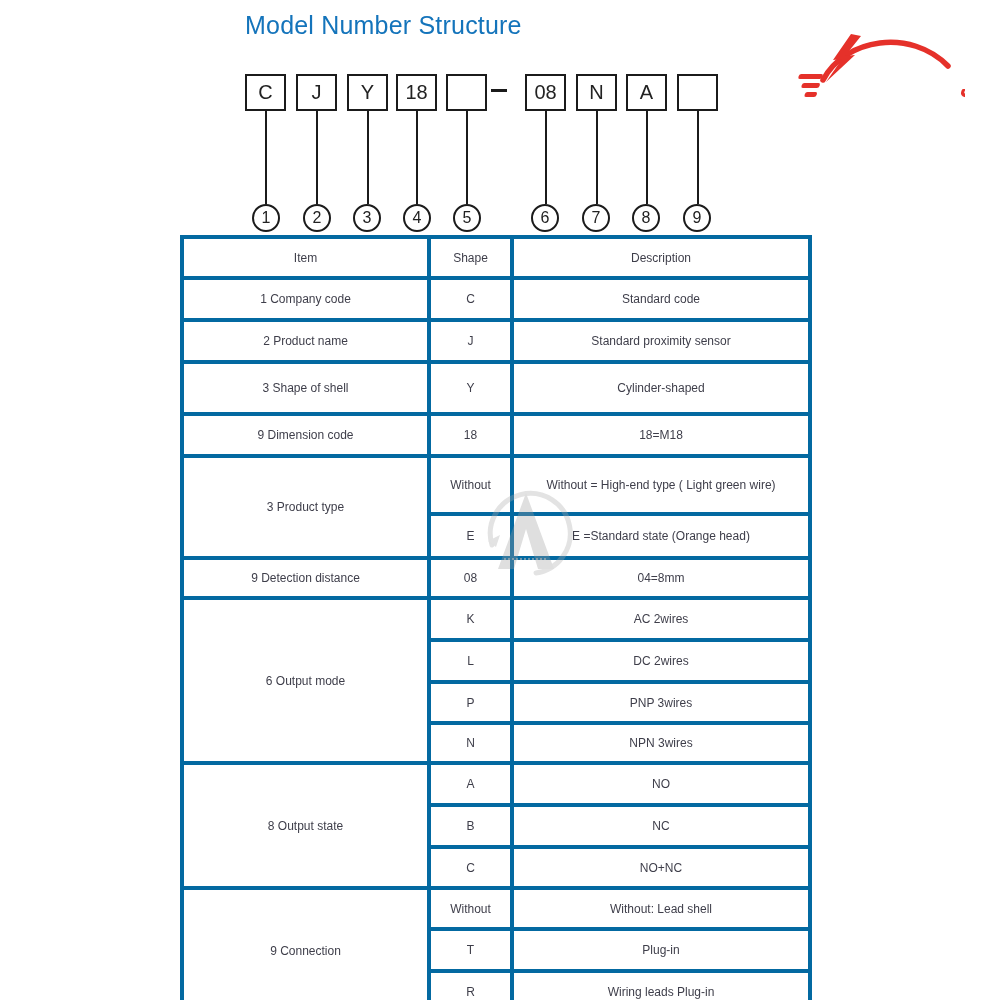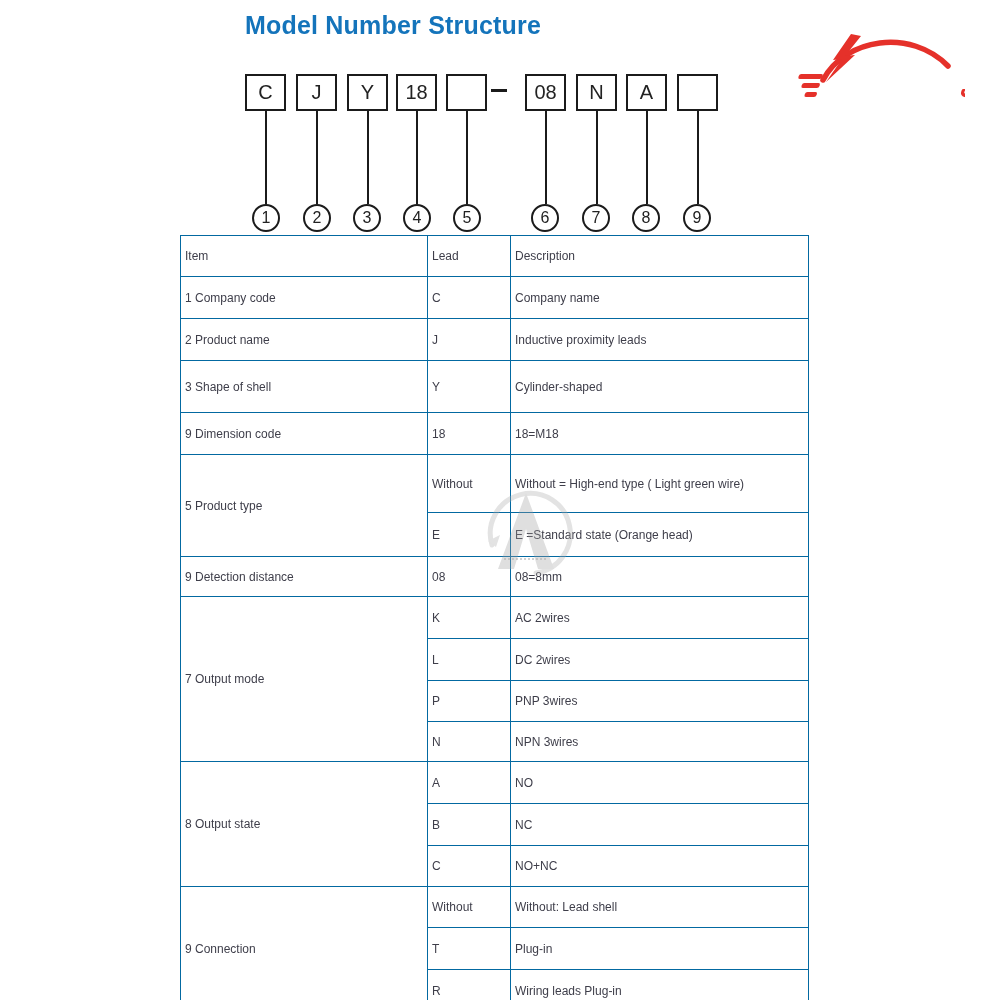--- a/index.html
+++ b/index.html
@@ -3,21 +3,21 @@
 <meta charset="utf-8">
 <style>
   * { margin:0; padding:0; box-sizing:border-box; }
   body { background:#ffffff; font-family:"Liberation Sans", sans-serif; }
   .page {
     position:relative; width:1000px; height:1000px;
     background:#ffffff; overflow:hidden; margin:0 auto;
   }
   .title {
     position:absolute; left:245px; top:11px;
-    font-size:25px; font-weight:700; letter-spacing:0.2px;
+    font-size:25px; font-weight:400; letter-spacing:0.2px;
     color:#1474bb;
   }
   
   .logo { position:absolute; left:793px; top:26px; width:172px; height:78px; }
   .logo svg { width:100%; height:100%; }
   
   .mbox {
     position:absolute; top:74px; width:41px; height:37px;
     border:2px solid #1b1b1b; background:#fff;
     display:flex; align-items:center; justify-content:center;
@@ -36,21 +36,21 @@
     border:2px solid #1b1b1b; border-radius:50%;
     display:flex; align-items:center; justify-content:center;
     font-size:16px; color:#222; background:#fff;
   }
   
   table.decode {
     position:absolute; left:180px; top:235px; width:628px;
     border-collapse:collapse; table-layout:fixed;
   }
   table.decode td {
-    border:1px solid #0369a1; text-align:left; vertical-align:middle;
+    border:4px solid #0369a1; text-align:center; vertical-align:middle;
     font-size:12px; color:#3e3e4a; padding:0 4px;
     background:transparent;
   }
   col.c-item { width:247px; } col.c-code { width:83px; } col.c-desc { width:298px; }
   
   .watermark {
     position:absolute; left:478px; top:483px; width:96px; height:96px;
     opacity:0.33; pointer-events:none;
   }
   .watermark svg { width:100%; height:100%; }
@@ -118,59 +118,59 @@
 
   <table class="decode">
     <colgroup>
         <col class="c-item">
         <col class="c-code">
         <col class="c-desc">
       </colgroup>
     <tbody>
         <tr style="height:41px">
       <td>Item</td>
-      <td>Lead</td>
+      <td>Shape</td>
       <td>Description</td>
     </tr>
     <tr style="height:42px">
       <td>1 Company code</td>
       <td>C</td>
-      <td>Company name</td>
+      <td>Standard code</td>
     </tr>
     <tr style="height:42px">
       <td>2 Product name</td>
       <td>J</td>
-      <td>Inductive proximity leads</td>
+      <td>Standard proximity sensor</td>
     </tr>
     <tr style="height:52px">
       <td>3 Shape of shell</td>
       <td>Y</td>
       <td>Cylinder-shaped</td>
     </tr>
     <tr style="height:42px">
       <td>9 Dimension code</td>
       <td>18</td>
       <td>18=M18</td>
     </tr>
     <tr style="height:58px">
-      <td rowspan="2">5 Product type</td>
+      <td rowspan="2">3 Product type</td>
       <td>Without</td>
       <td>Without = High-end type ( Light green wire)</td>
     </tr>
     <tr style="height:44px">
       <td>E</td>
       <td>E =Standard state (Orange head)</td>
     </tr>
     <tr style="height:40px">
       <td>9 Detection distance</td>
       <td>08</td>
-      <td>08=8mm</td>
-    </tr>
-    <tr style="height:42px">
-      <td rowspan="4">7 Output mode</td>
+      <td>04=8mm</td>
+    </tr>
+    <tr style="height:42px">
+      <td rowspan="4">6 Output mode</td>
       <td>K</td>
       <td>AC 2wires</td>
     </tr>
     <tr style="height:42px">
       <td>L</td>
       <td>DC 2wires</td>
     </tr>
     <tr style="height:41px">
       <td>P</td>
       <td>PNP 3wires</td>

